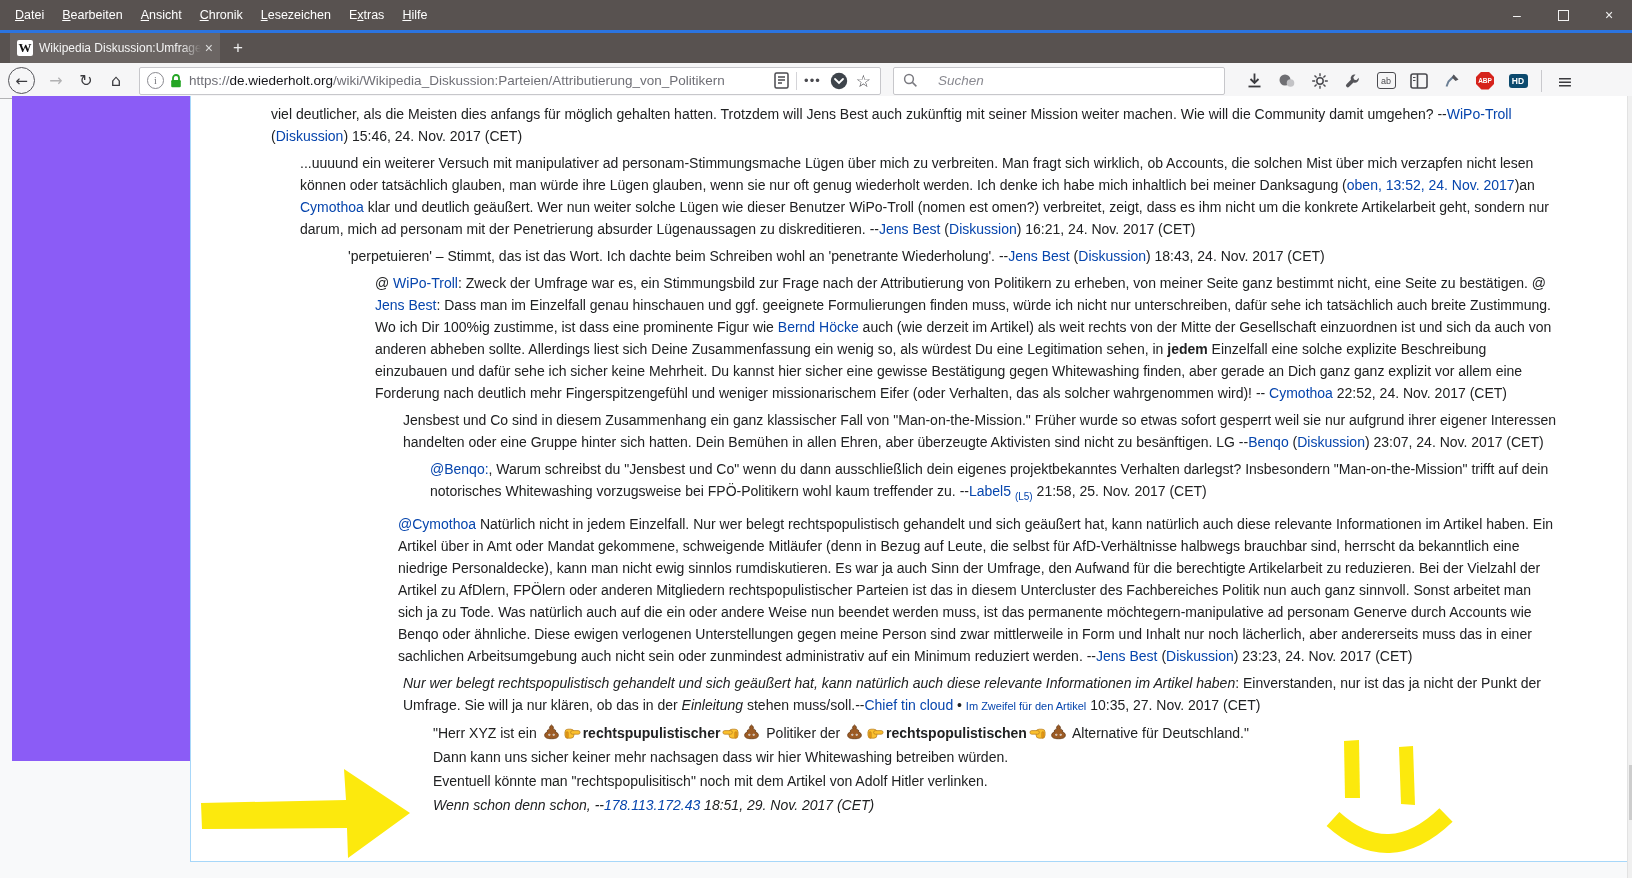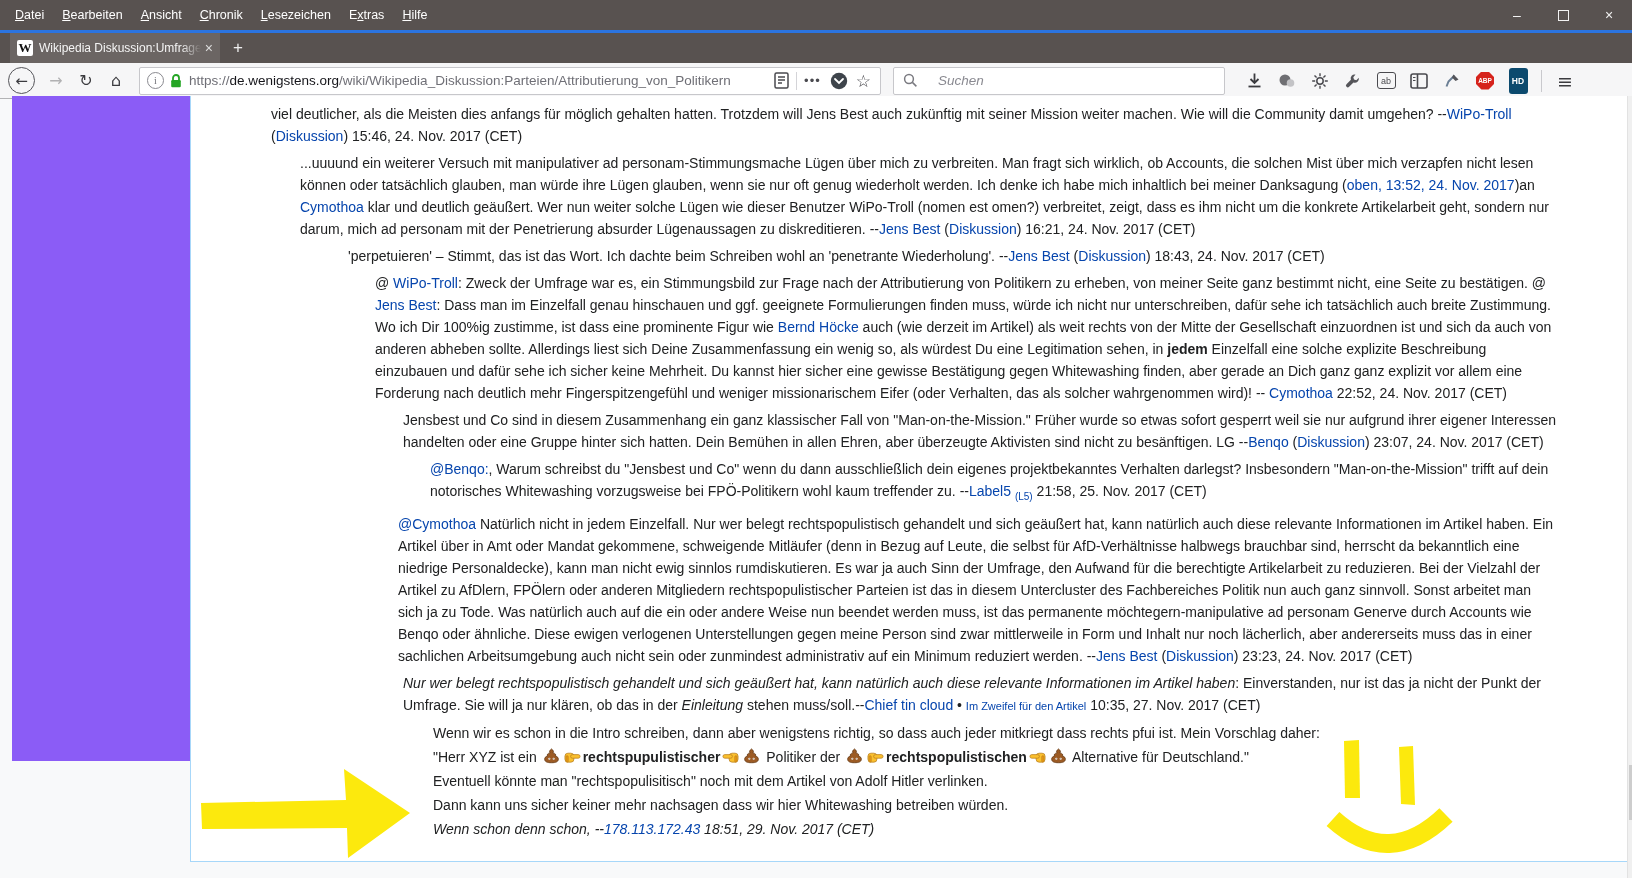--- a/index.html
+++ b/index.html
@@ -36,21 +36,21 @@
   .mini{display:flex;align-items:center;justify-content:center;flex:none;}
   .info-circle{width:15px;height:15px;border:1px solid #8a8a90;border-radius:50%;color:#6f6f76;font-size:10px;font-family:"Liberation Serif",serif;margin-right:5px;}
   .pa-sep{width:1px;height:18px;background:#d4d4d8;margin:0 7px;flex:none;}
   .dots{color:#4a4a4f;font-size:13px;letter-spacing:1px;flex:none;}
   .star{color:#45454a;font-size:17px;font-family:"DejaVu Sans",sans-serif;margin:0 2px 0 8px;flex:none;}
   .searchbar{flex:0 0 332px;margin:0 6px;padding:0 9px;color:#8a8a91;font-size:13.5px;gap:20px;}
   .searchbar .ph{font-style:italic;}
   .toolicons{display:flex;align-items:center;margin-left:8px;gap:3px;}
   .tool-btn{width:30px;height:28px;display:flex;align-items:center;justify-content:center;flex:none;}
   .abp{width:18px;height:18px;background:#d6231c;clip-path:polygon(30% 0,70% 0,100% 30%,100% 70%,70% 100%,30% 100%,0 70%,0 30%);color:#fff;font-size:6.5px;font-weight:bold;display:flex;align-items:center;justify-content:center;}
-  .hd{width:19px;height:26px;background:#0c4a6e;border-radius:3px;color:#fff;font-size:8.5px;font-weight:bold;display:flex;align-items:center;justify-content:center;}
+  .hd{width:19px;height:14px;background:#0c4a6e;border-radius:3px;color:#fff;font-size:8.5px;font-weight:bold;display:flex;align-items:center;justify-content:center;}
   .ab-box{width:17px;height:15px;border:1.5px solid #4a4a4f;border-radius:3px;color:#4a4a4f;font-size:9px;display:flex;align-items:center;justify-content:center;text-align:center;}
   .hamburger{color:#3b3b3f;font-size:19px;font-family:"DejaVu Sans",sans-serif;}
   .tool-sep{width:1px;height:22px;background:#c9c9cd;margin:0 5px;}
 
   
   .viewport{position:absolute;top:96px;left:12px;width:1632px;height:665px;background:#8b5cf6;}
   .content{position:absolute;left:178px;top:0;width:1437px;height:766px;background:#fff;border-left:1px solid #a7d7f9;border-bottom:1px solid #a7d7f9;box-sizing:border-box;padding:7px 68px 0 15px;overflow:hidden;font-size:14px;line-height:22px;color:#202122;}
   .comment{margin:0 0 5px 0;}
   .comment.tight{margin-bottom:2px;}
   .lnk{color:#0645ad;cursor:pointer;}
@@ -113,21 +113,21 @@
     <span class="nav-btn">⌂</span>
 
     <div class="field urlbar">
       <span class="mini info-circle">i</span>
       <span class="mini">
         <svg width="14" height="16" viewBox="0 0 14 16">
             <path d="M4 7V5a3 3 0 0 1 6 0v2" fill="none" stroke="#24a524" stroke-width="1.8"></path>
             <rect x="2.2" y="7" width="9.6" height="7.2" rx="1.2" fill="#24a524"></rect>
           </svg>
       </span>
-      <span class="url-text"><span class="url-scheme">https://</span><span class="url-domain">de.wenigstens.org</span><span class="url-path">/wiki/Wikipedia_Diskussion:Parteien/Attributierung_von_Politikern</span></span>
+      <span class="url-text"><span class="url-scheme">https://</span><span class="url-domain">de.wiederholt.org</span><span class="url-path">/wiki/Wikipedia_Diskussion:Parteien/Attributierung_von_Politikern</span></span>
       <span class="mini">
         <svg width="15" height="17" viewBox="0 0 15 17">
             <rect x="1" y="1" width="13" height="15" rx="1.5" fill="none" stroke="#4a4a4f" stroke-width="1.5"></rect>
             <path d="M4 5h7M4 8h7M4 11h4" stroke="#4a4a4f" stroke-width="1.3"></path>
           </svg>
       </span>
       <span class="pa-sep"></span>
       <span class="dots">•••</span>
       <span class="mini" style="margin-left:9px;">
         <svg width="18" height="18" viewBox="0 0 18 18">
@@ -205,21 +205,20 @@
     <div class="content">
       <div id="comments">
           <div class="comment" style="margin-left: 65px;"><span class="seg">viel deutlicher, als die Meisten dies anfangs für möglich gehalten hatten. Trotzdem will Jens Best auch zukünftig mit seiner Mission weiter machen. Wie will die Community damit umgehen? --</span><span class="lnk">WiPo-Troll</span><span class="seg"> (</span><span class="lnk">Diskussion</span><span class="seg">) 15:46, 24. Nov. 2017 (CET)</span></div>
           <div class="comment" style="margin-left: 94px;"><span class="seg">...uuuund ein weiterer Versuch mit manipulativer ad personam-Stimmungsmache Lügen über mich zu verbreiten. Man fragt sich wirklich, ob Accounts, die solchen Mist über mich verzapfen nicht lesen können oder tatsächlich glauben, man würde ihre Lügen glauben, wenn sie nur oft genug wiederholt werden. Ich denke ich habe mich inhaltlich bei meiner Danksagung (</span><span class="lnk">oben, 13:52, 24. Nov. 2017</span><span class="seg">)an </span><span class="lnk">Cymothoa</span><span class="seg"> klar und deutlich geäußert. Wer nun weiter solche Lügen wie dieser Benutzer WiPo-Troll (nomen est omen?) verbreitet, zeigt, dass es ihm nicht um die konkrete Artikelarbeit geht, sondern nur darum, mich ad personam mit der Penetrierung absurder Lügenaussagen zu diskreditieren. --</span><span class="lnk">Jens Best</span><span class="seg"> (</span><span class="lnk">Diskussion</span><span class="seg">) 16:21, 24. Nov. 2017 (CET)</span></div>
           <div class="comment" style="margin-left: 142px;"><span class="seg">'perpetuieren' – Stimmt, das ist das Wort. Ich dachte beim Schreiben wohl an 'penetrante Wiederholung'. --</span><span class="lnk">Jens Best</span><span class="seg"> (</span><span class="lnk">Diskussion</span><span class="seg">) 18:43, 24. Nov. 2017 (CET)</span></div>
           <div class="comment" style="margin-left: 169px;"><span class="seg">@ </span><span class="lnk">WiPo-Troll</span><span class="seg">: Zweck der Umfrage war es, ein Stimmungsbild zur Frage nach der Attributierung von Politikern zu erheben, von meiner Seite ganz bestimmt nicht, eine Seite zu bestätigen. @ </span><span class="lnk">Jens Best</span><span class="seg">: Dass man im Einzelfall genau hinschauen und ggf. geeignete Formulierungen finden muss, würde ich nicht nur unterschreiben, dafür sehe ich tatsächlich auch breite Zustimmung. Wo ich Dir 100%ig zustimme, ist dass eine prominente Figur wie </span><span class="lnk">Bernd Höcke</span><span class="seg"> auch (wie derzeit im Artikel) als weit rechts von der Mitte der Gesellschaft einzuordnen ist und sich da auch von anderen abheben sollte. Allerdings liest sich Deine Zusammenfassung ein wenig so, als würdest Du eine Legitimation sehen, in </span><span class="seg b">jedem</span><span class="seg"> Einzelfall eine solche explizite Beschreibung einzubauen und dafür sehe ich sicher keine Mehrheit. Du kannst hier sicher eine gewisse Bestätigung gegen Whitewashing finden, aber gerade an Dich ganz ganz explizit vor allem eine Forderung nach deutlich mehr Fingerspitzengefühl und weniger missionarischem Eifer (oder Verhalten, das als solcher wahrgenommen wird)! -- </span><span class="lnk">Cymothoa</span><span class="seg"> 22:52, 24. Nov. 2017 (CET)</span></div>
           <div class="comment" style="margin-left: 197px;"><span class="seg">Jensbest und Co sind in diesem Zusammenhang ein ganz klassischer Fall von "Man-on-the-Mission." Früher wurde so etwas sofort gesperrt weil sie nur aufgrund ihrer eigener Interessen handelten oder eine Gruppe hinter sich hatten. Dein Bemühen in allen Ehren, aber überzeugte Aktivisten sind nicht zu besänftigen. LG --</span><span class="lnk">Benqo</span><span class="seg"> (</span><span class="lnk">Diskussion</span><span class="seg">) 23:07, 24. Nov. 2017 (CET)</span></div>
           <div class="comment" style="margin-left: 224px;"><span class="lnk">@Benqo:</span><span class="seg">, Warum schreibst du "Jensbest und Co" wenn du dann ausschließlich dein eigenes projektbekanntes Verhalten darlegst? Insbesondern "Man-on-the-Mission" trifft auf dein notorisches Whitewashing vorzugsweise bei FPÖ-Politikern wohl kaum treffender zu. --</span><span class="lnk">Label5</span><span class="seg"> </span><span class="lnk sub">(L5)</span><span class="seg"> 21:58, 25. Nov. 2017 (CET)</span></div>
           <div class="comment" style="margin-left: 192px;"><span class="lnk">@Cymothoa</span><span class="seg"> Natürlich nicht in jedem Einzelfall. Nur wer belegt rechtspopulistisch gehandelt und sich geäußert hat, kann natürlich auch diese relevante Informationen im Artikel haben. Ein Artikel über in Amt oder Mandat gekommene, schweigende Mitläufer (denn in Bezug auf Leute, die selbst für AfD-Verhältnisse halbwegs brauchbar sind, herrscht da bekanntlich eine niedrige Personaldecke), kann man nicht ewig sinnlos rumdiskutieren. Es war ja auch Sinn der Umfrage, den Aufwand für die berechtigte Artikelarbeit zu reduzieren. Bei der Vielzahl der Artikel zu AfDlern, FPÖlern oder anderen Mitgliedern rechtspopulistischer Parteien ist das in diesem Untercluster des Fachbereiches Politik nun auch ganz sinnvoll. Sonst arbeitet man sich ja zu Tode. Was natürlich auch auf die ein oder andere Weise nun beendet werden muss, ist das permanente möchtegern-manipulative ad personam Generve durch Accounts wie Benqo oder ähnliche. Diese ewigen verlogenen Unterstellungen gegen meine Person sind zwar mittlerweile in Form und Inhalt nur noch lächerlich, aber andererseits muss das in einer sachlichen Arbeitsumgebung auch nicht sein oder zunmindest administrativ auf ein Minimum reduziert werden. --</span><span class="lnk">Jens Best</span><span class="seg"> (</span><span class="lnk">Diskussion</span><span class="seg">) 23:23, 24. Nov. 2017 (CET)</span></div>
           <div class="comment" style="margin-left: 197px;"><span class="seg i">Nur wer belegt rechtspopulistisch gehandelt und sich geäußert hat, kann natürlich auch diese relevante Informationen im Artikel haben</span><span class="seg">: Einverstanden, nur ist das ja nicht der Punkt der Umfrage. Sie will ja nur klären, ob das in der </span><span class="seg i">Einleitung</span><span class="seg"> stehen muss/soll.--</span><span class="lnk">Chief tin cloud</span><span class="seg"> • </span><span class="lnk sm">Im Zweifel für den Artikel</span><span class="seg"> 10:35, 27. Nov. 2017 (CET)</span></div>
-          <div class="comment tight" style="margin-left: 227px;"><span class="seg">Wenn wir es schon in die Intro schreiben, dann aber wenigstens richtig, so dass auch jeder mitkriegt dass rechts pfui ist. Mein Vorschlag daher:</span></div>
           <div class="comment tight" style="margin-left: 227px;"><span class="seg">"Herr XYZ ist ein </span><span class="emoji">
   <svg viewBox="0 0 18 18" xmlns="http://www.w3.org/2000/svg">
     <path d="M9 1c2 1.4 2.6 2.9 1.5 4.2C13 5.5 14.1 7 13.2 8.6c2.2.4 3.4 1.9 3 3.9-.5 2.1-2.4 3.1-7.2 3.1S2.3 14.6 1.8 12.5c-.4-2 .8-3.5 3-3.9C3.9 7 5 5.5 7.5 5.2 6.4 3.9 7 2.4 9 1z" fill="#9c5b24" stroke="#5f3511" stroke-width="0.8"></path>
     <circle cx="6.7" cy="11.4" r="1.1" fill="#fff"></circle>
                 <circle cx="11.3" cy="11.4" r="1.1" fill="#fff"></circle>
     <circle cx="6.7" cy="11.5" r="0.45" fill="#3a2410"></circle>
                 <circle cx="11.3" cy="11.5" r="0.45" fill="#3a2410"></circle>
   </svg>
 </span><span class="emoji">
   <svg viewBox="0 0 18 18" xmlns="http://www.w3.org/2000/svg">
@@ -271,22 +270,22 @@
   </svg>
 </span><span class="emoji">
   <svg viewBox="0 0 18 18" xmlns="http://www.w3.org/2000/svg">
     <path d="M9 1c2 1.4 2.6 2.9 1.5 4.2C13 5.5 14.1 7 13.2 8.6c2.2.4 3.4 1.9 3 3.9-.5 2.1-2.4 3.1-7.2 3.1S2.3 14.6 1.8 12.5c-.4-2 .8-3.5 3-3.9C3.9 7 5 5.5 7.5 5.2 6.4 3.9 7 2.4 9 1z" fill="#9c5b24" stroke="#5f3511" stroke-width="0.8"></path>
     <circle cx="6.7" cy="11.4" r="1.1" fill="#fff"></circle>
                 <circle cx="11.3" cy="11.4" r="1.1" fill="#fff"></circle>
     <circle cx="6.7" cy="11.5" r="0.45" fill="#3a2410"></circle>
                 <circle cx="11.3" cy="11.5" r="0.45" fill="#3a2410"></circle>
   </svg>
 </span><span class="seg"> Alternative für Deutschland."</span></div>
+          <div class="comment tight" style="margin-left: 227px;"><span class="seg">Dann kann uns sicher keiner mehr nachsagen dass wir hier Whitewashing betreiben würden.</span></div>
           <div class="comment tight" style="margin-left: 227px;"><span class="seg">Eventuell könnte man "rechtspopulisitisch" noch mit dem Artikel von Adolf Hitler verlinken.</span></div>
-          <div class="comment tight" style="margin-left: 227px;"><span class="seg">Dann kann uns sicher keiner mehr nachsagen dass wir hier Whitewashing betreiben würden.</span></div>
           <div class="comment" style="margin-left: 227px; font-style: italic;"><span class="seg">Wenn schon denn schon, --</span><span class="lnk">178.113.172.43</span><span class="seg"> 18:51, 29. Nov. 2017 (CET)</span></div>
         </div>
     </div>
     <div class="scrollbar">
       <div class="sb-btn">
           <span class="tri-up"></span>
         </div>
       <div class="sb-thumb"></div>
       <div class="sb-btn bottom">
           <span class="tri-down"></span>

